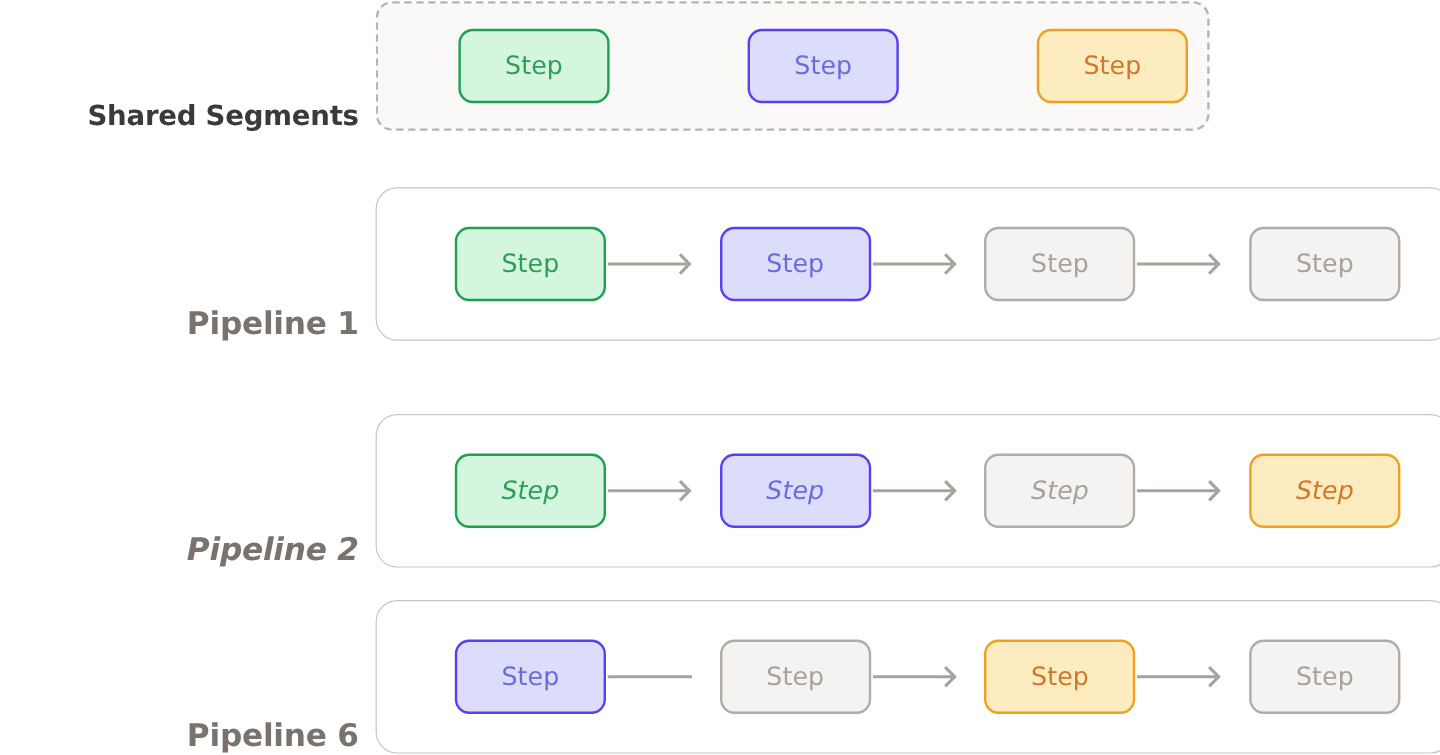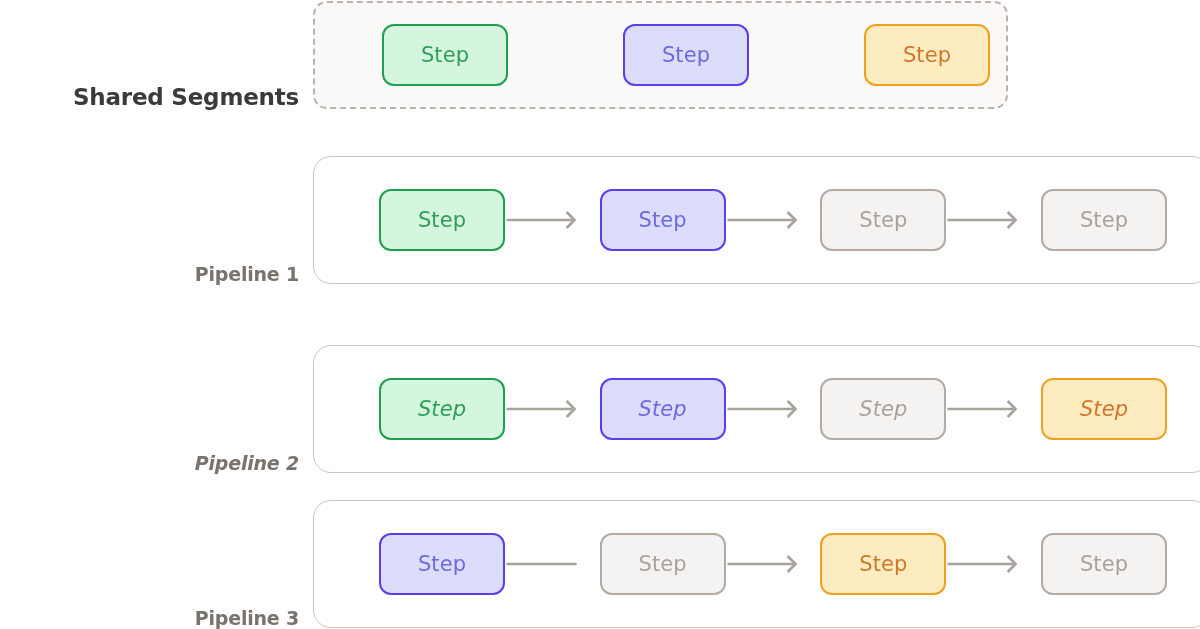--- a/index.html
+++ b/index.html
@@ -36,21 +36,21 @@
   .row-p3     { top: 499px; height: 130px; }
 
   
   .row-label {
     width: 278px;
     flex: 0 0 278px;
     text-align: right;
     padding-right: 14px;
     box-sizing: border-box;
     font-weight: bold;
-    font-size: 19px;
+    font-size: 26px;
     letter-spacing: -0.2px;
     color: #7a736d;
     white-space: nowrap;
   }
   .row-label.shared-label {
     color: #3b3a38;
     font-size: 23px;
   }
 
   
@@ -189,21 +189,21 @@
             <svg viewBox="0 0 100 24" preserveAspectRatio="none">
               <line x1="2" y1="12" x2="94" y2="12" class="conn-line" vector-effect="non-scaling-stroke"></line>
               <path d="M 86 4 L 97 12 L 86 20" class="conn-head" vector-effect="non-scaling-stroke"></path>
             </svg>
           </div>
           <div class="step orange">Step</div>
         </div>
       </div>
     </div>
     <div class="row row-p3">
-      <div class="row-label">Pipeline 3</div>
+      <div class="row-label">Pipeline 6</div>
       <div class="track">
         <div class="pipeline-box">
           <div class="step blue">Step</div>
           <div class="connector">
             <svg viewBox="0 0 100 24" preserveAspectRatio="none">
               <line x1="2" y1="12" x2="100" y2="12" class="conn-line" vector-effect="non-scaling-stroke"></line>
             </svg>
           </div>
           <div class="step inactive">Step</div>
           <div class="connector">

